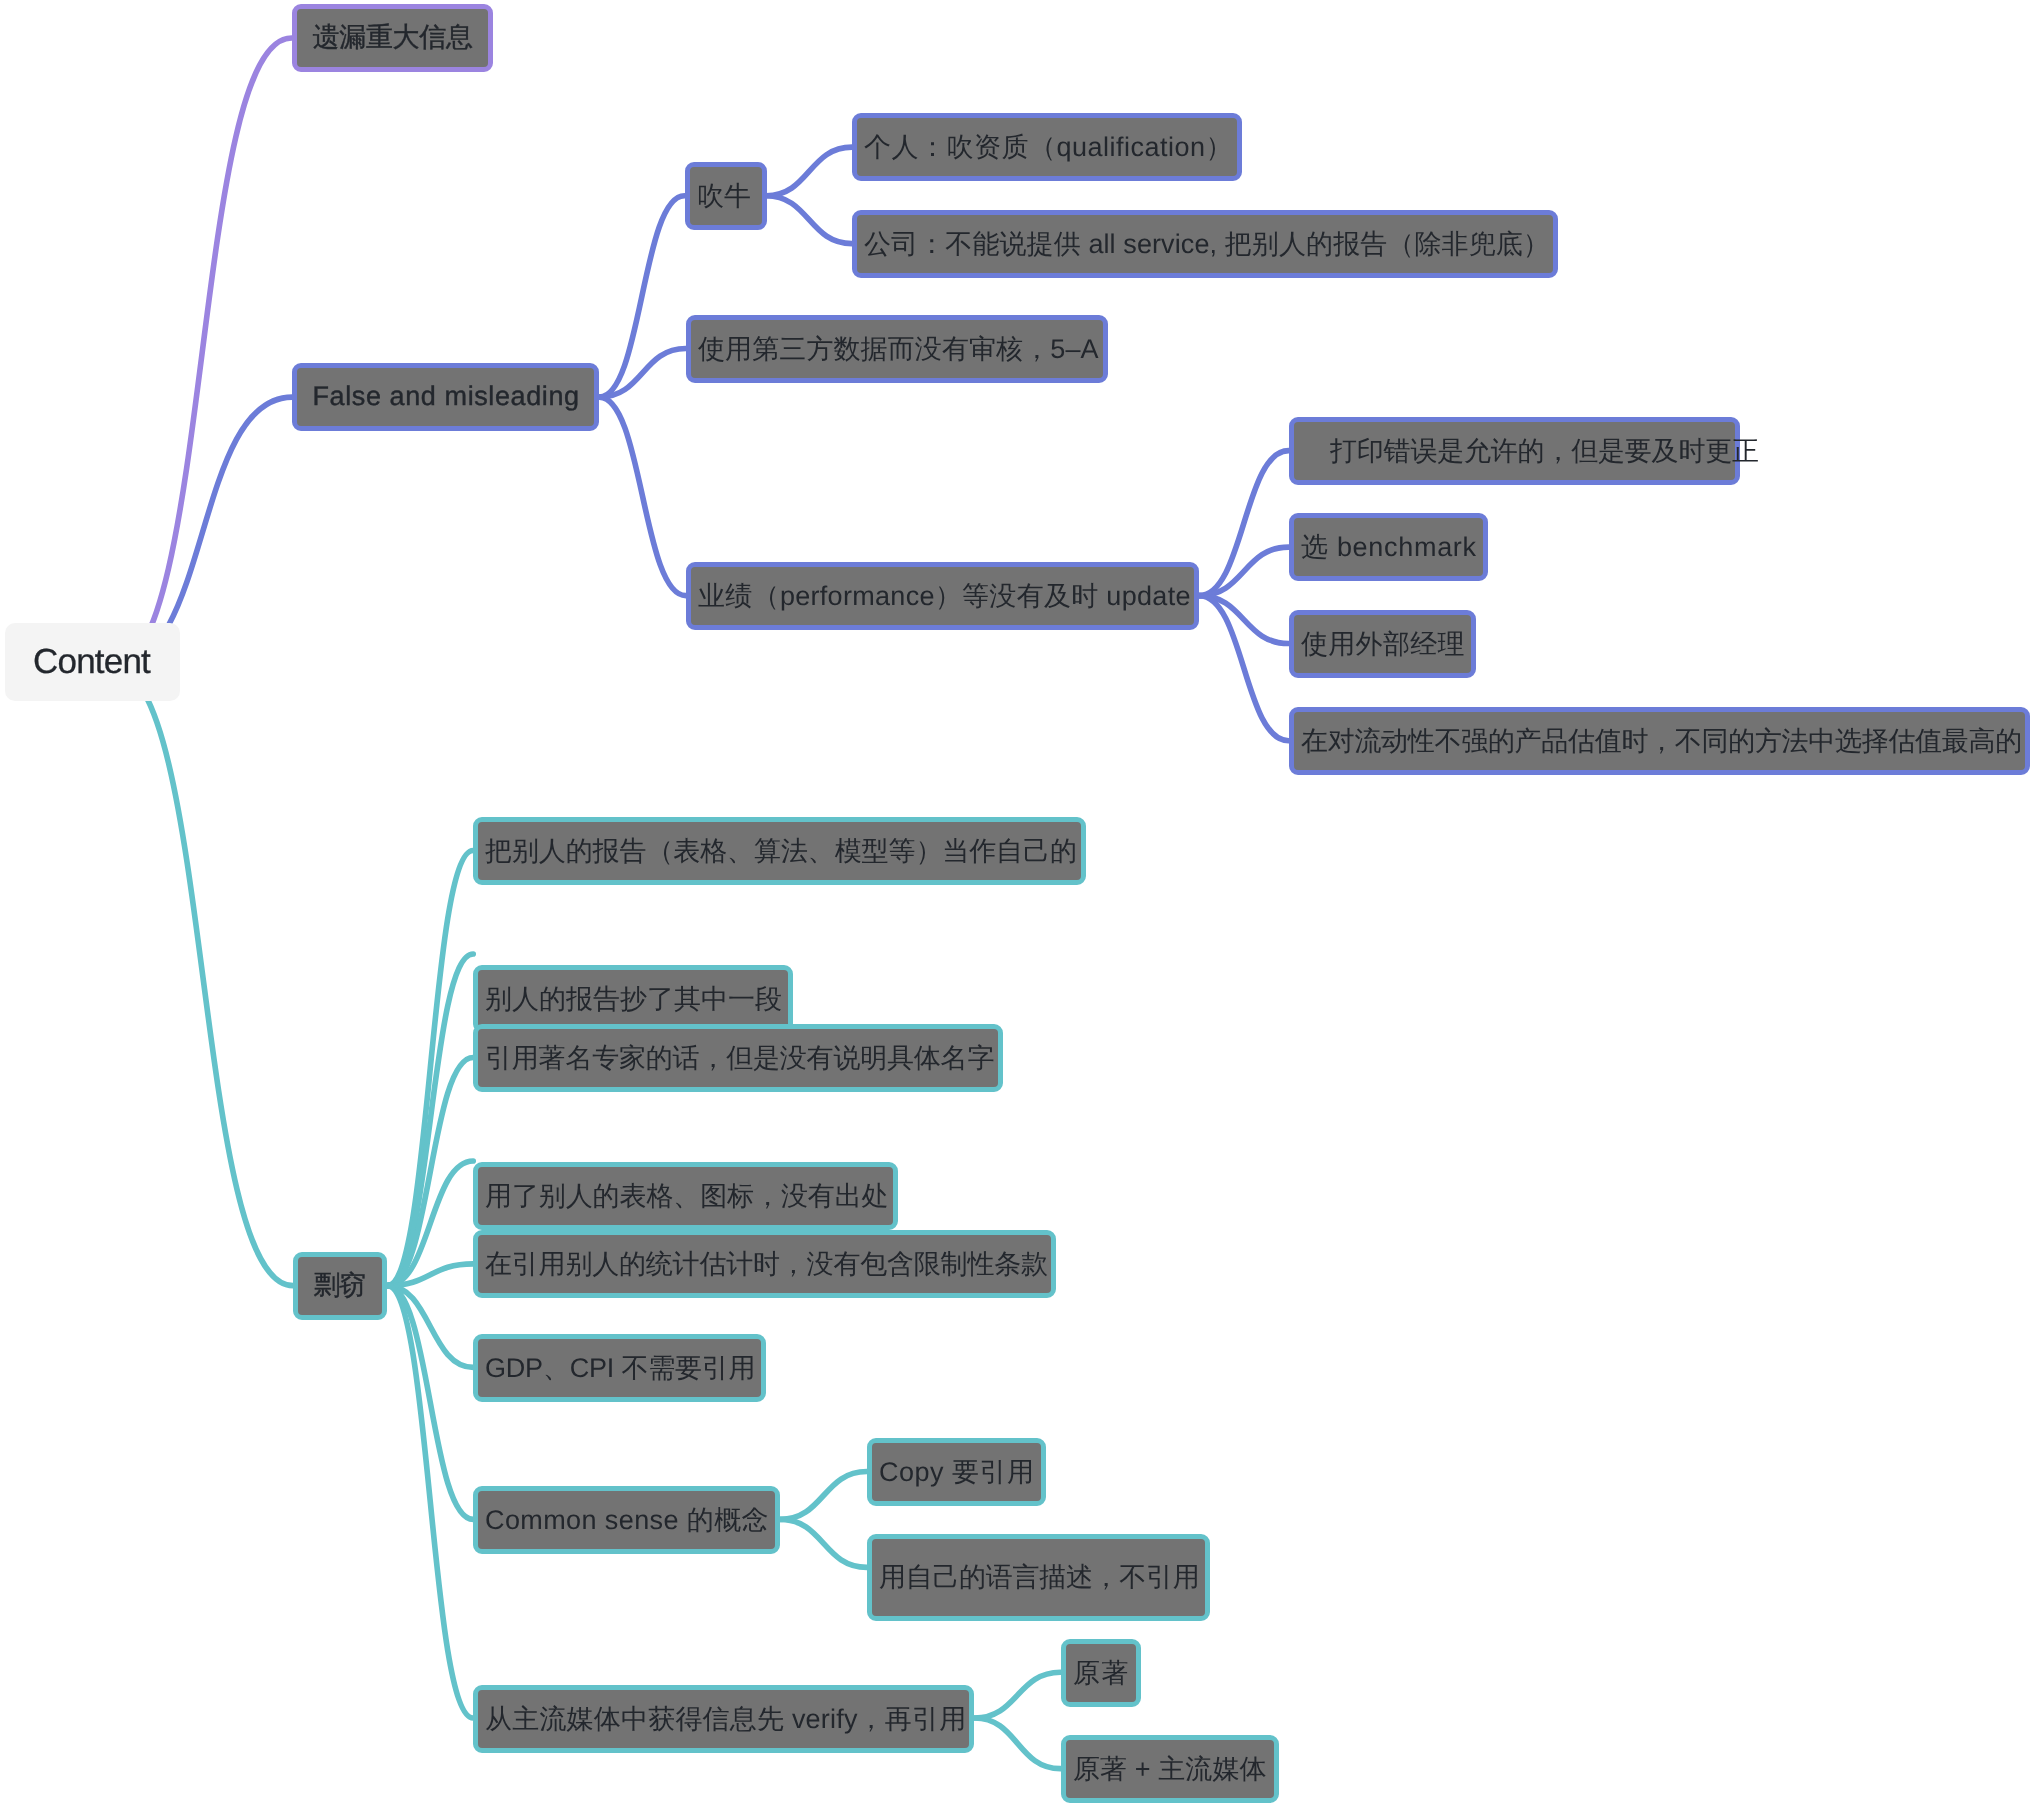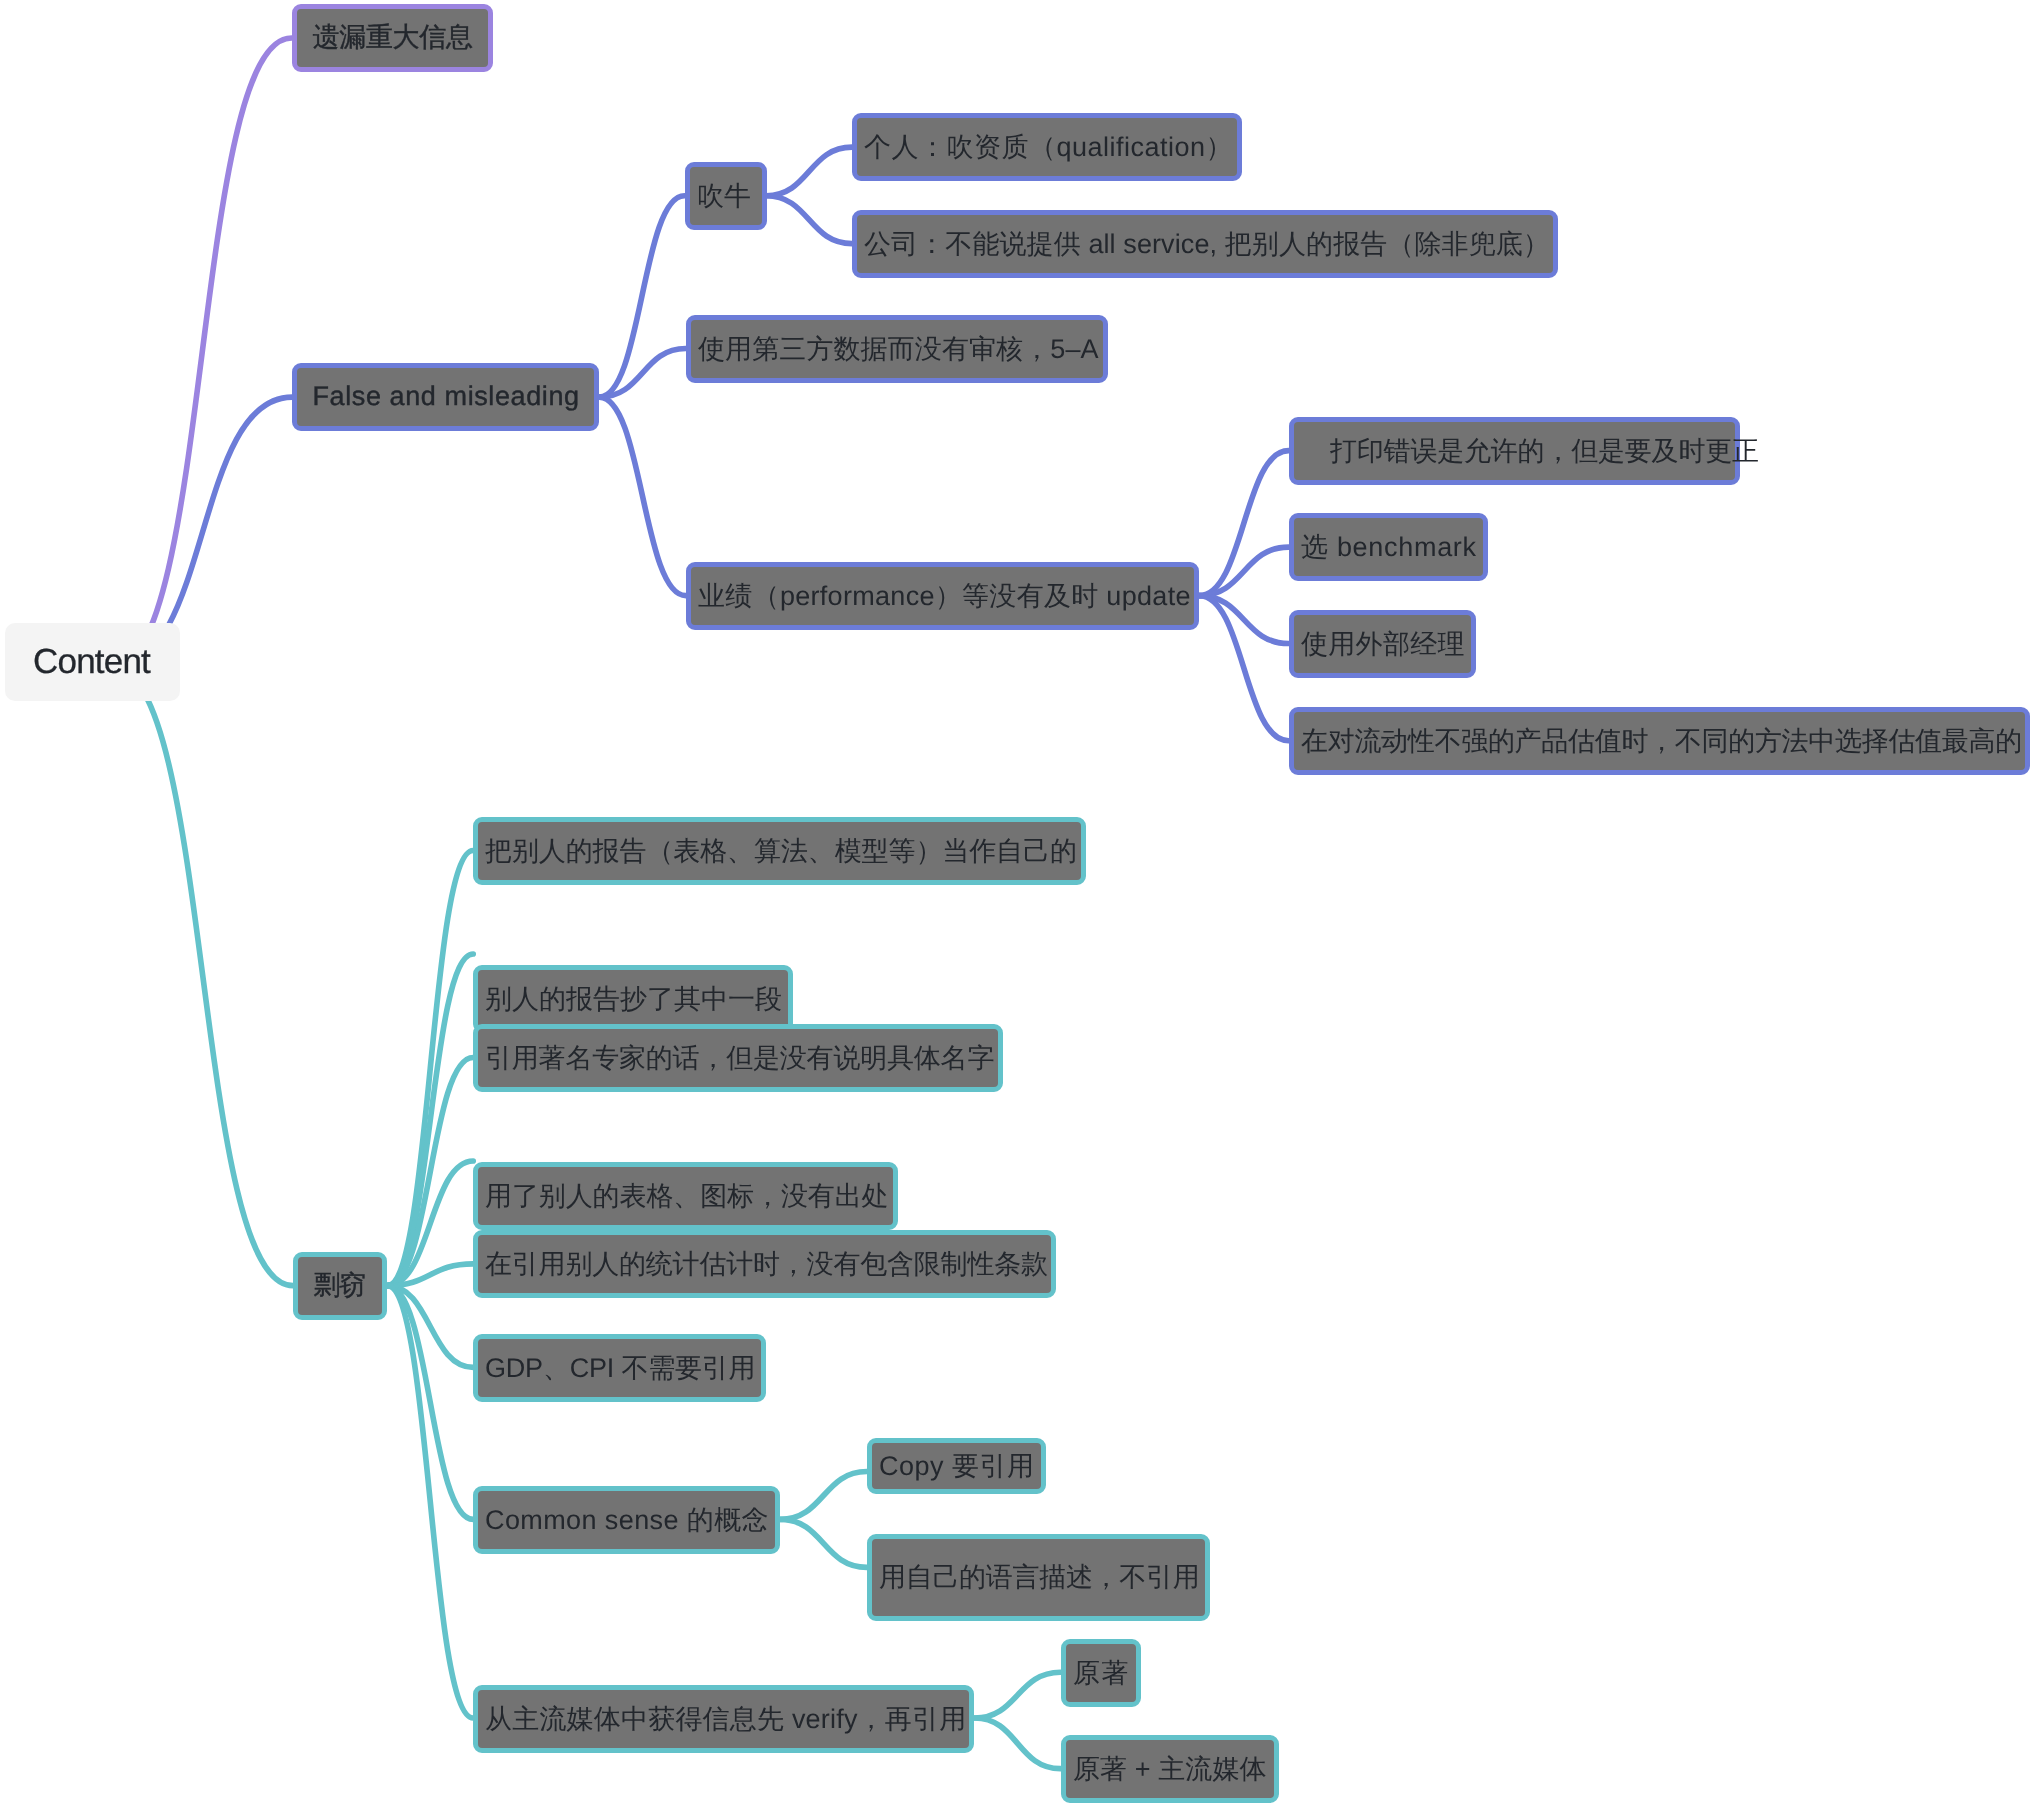--- a/index.html
+++ b/index.html
@@ -103,21 +103,21 @@
   </div>
   <div class="node" style="left: 473px; top: 1230px; width: 583px; height: 68px; border-color: rgb(99, 194, 202);">
     <span class="lbl" style="letter-spacing: -0.2px;">在引用别人的统计估计时，没有包含限制性条款</span>
   </div>
   <div class="node" style="left: 473px; top: 1334px; width: 293px; height: 68px; border-color: rgb(99, 194, 202);">
     <span class="lbl" style="letter-spacing: -0.2px;">GDP、CPI 不需要引用</span>
   </div>
   <div class="node" style="left: 473px; top: 1486px; width: 307px; height: 68px; border-color: rgb(99, 194, 202);">
     <span class="lbl" style="letter-spacing: 0.4px;">Common sense 的概念</span>
   </div>
-  <div class="node" style="left: 867px; top: 1438px; width: 179px; height: 56px; border-color: rgb(99, 194, 202);">
+  <div class="node" style="left: 867px; top: 1438px; width: 179px; height: 68px; border-color: rgb(99, 194, 202);">
     <span class="lbl" style="letter-spacing: 0.5px;">Copy 要引用</span>
   </div>
   <div class="node" style="left: 867px; top: 1534px; width: 343px; height: 87px; border-color: rgb(99, 194, 202);">
     <span class="lbl" style="letter-spacing: -0.3px;">用自己的语言描述，不引用</span>
   </div>
   <div class="node" style="left: 473px; top: 1685px; width: 501px; height: 68px; border-color: rgb(99, 194, 202);">
     <span class="lbl" style="letter-spacing: 0.2px;">从主流媒体中获得信息先 verify，再引用</span>
   </div>
   <div class="node" style="left: 1061px; top: 1639px; width: 80px; height: 68px; border-color: rgb(99, 194, 202);">
     <span class="lbl" style="letter-spacing: 1.4px;">原著</span>

